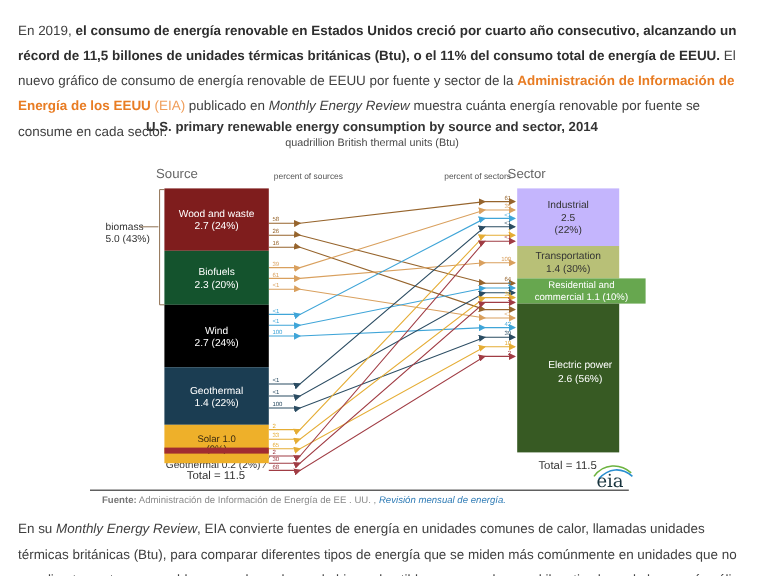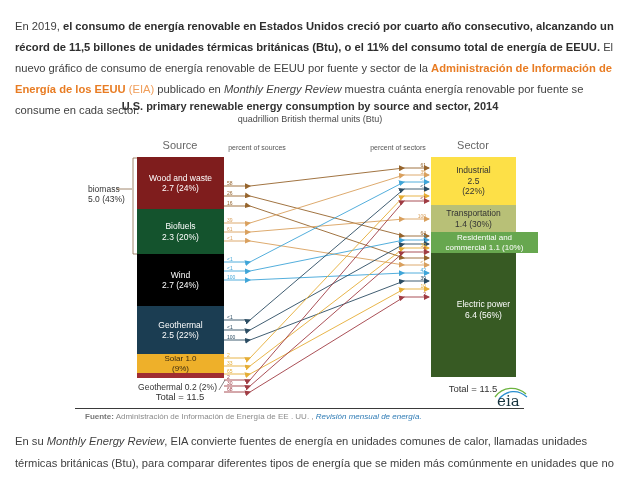--- a/index.html
+++ b/index.html
@@ -11,21 +11,21 @@
   #outro{top:431px;line-height:21.5px;}
   .b{font-weight:bold;color:#2e2e2e;}
   .i{font-style:italic;}
   .olink{color:#e87c23;font-weight:bold;text-decoration:none;cursor:pointer;}
   .olight{color:#f09e5a;}
   
   #chart{position:absolute;left:0;top:0;width:640px;height:480px;}
   .ctitle{position:absolute;left:75px;top:100px;width:470px;text-align:center;
           font-size:11px;font-weight:bold;color:#333;}
   .csub{position:absolute;left:75px;top:114px;width:470px;text-align:center;font-size:9px;color:#4a4a4a;}
-  .hdr{position:absolute;top:139px;width:100px;text-align:center;font-size:11px;color:#666;}
+  .hdr{position:absolute;top:139px;width:100px;font-size:11px;color:#666;}
   .hdr-source{left:130px;} .hdr-sector{left:423px;}
   .hdr-sm{position:absolute;top:144px;width:80px;text-align:center;font-size:7px;color:#555;}
   .hdr-ps{left:217px;} .hdr-pt{left:358px;}
   .bar{position:absolute;display:flex;flex-direction:column;align-items:center;justify-content:center;
        text-align:center;font-size:8.5px;line-height:10.5px;}
   .bar.small{font-size:8px;line-height:9.5px;}
   .bar.toppad{justify-content:flex-start;padding-top:46px;box-sizing:border-box;}
   .total{position:absolute;width:100px;text-align:center;font-size:9.5px;color:#333;}
   .total-src{left:130px;top:391px;}
   .total-sec{left:423px;top:383px;}
@@ -148,43 +148,43 @@
       <div class="bar" style="left: 137px; top: 209px; width: 87px; height: 45px; background: #14532d; color: rgb(255, 255, 255);">
         <span>Biofuels</span>
         <span>2.3 (20%)</span>
       </div>
       <div class="bar" style="left: 137px; top: 254px; width: 87px; height: 52px; background: #000000; color: rgb(255, 255, 255);">
         <span>Wind</span>
         <span>2.7 (24%)</span>
       </div>
       <div class="bar" style="left: 137px; top: 306px; width: 87px; height: 48px; background: rgb(27, 61, 82); color: rgb(255, 255, 255);">
         <span>Geothermal</span>
-        <span>2.5 (22%)</span>
+        <span>1.4 (22%)</span>
       </div>
-      <div class="bar small" style="left: 137px; top: 354px; width: 87px; height: 19px; background: rgb(238, 176, 42); color: rgb(58, 42, 16);">
+      <div class="bar small" style="left: 137px; top: 354px; width: 87px; height: 32px; background: rgb(238, 176, 42); color: rgb(58, 42, 16);">
         <span>Solar 1.0</span>
         <span>(9%)</span>
       </div>
       <div class="bar" style="left: 137px; top: 373px; width: 87px; height: 5px; background: rgb(160, 44, 49); color: rgb(255, 255, 255);"></div>
-      <div class="bar" style="left: 431px; top: 157px; width: 85px; height: 48px; background: #fde047; color: rgb(51, 51, 51);">
+      <div class="bar" style="left: 431px; top: 157px; width: 85px; height: 48px; background: #c4b5fd; color: rgb(51, 51, 51);">
         <span>Industrial</span>
         <span>2.5</span>
         <span>(22%)</span>
       </div>
       <div class="bar" style="left: 431px; top: 205px; width: 85px; height: 27px; background: rgb(184, 192, 119); color: rgb(51, 51, 51);">
         <span>Transportation</span>
         <span>1.4 (30%)</span>
       </div>
       <div class="bar small" style="left: 431px; top: 232px; width: 107px; height: 21px; background: rgb(103, 167, 79); color: rgb(255, 255, 255);">
         <span>Residential and</span>
         <span>commercial 1.1 (10%)</span>
       </div>
       <div class="bar toppad" style="left: 431px; top: 253px; width: 85px; height: 124px; background: rgb(55, 90, 35); color: rgb(255, 255, 255); padding-left: 20px;">
         <span>Electric power</span>
-        <span>6.4 (56%)</span>
+        <span>2.6 (56%)</span>
       </div>
     </div>
 
   <div id="sep"></div>
 
   <svg id="eia-logo" width="40" height="24" viewBox="0 0 40 24">
     <path d="M5,12 C13,1 27,1 36,9" fill="none" stroke="#6cb33f" stroke-width="1.3"></path>
     <path d="M9,14 C17,5 28,4 37,12" fill="none" stroke="#2a8fd0" stroke-width="1.3"></path>
     <text x="7" y="21" font-family="DejaVu Serif, serif" font-size="15" fill="#16323c">eia</text>
   </svg>

